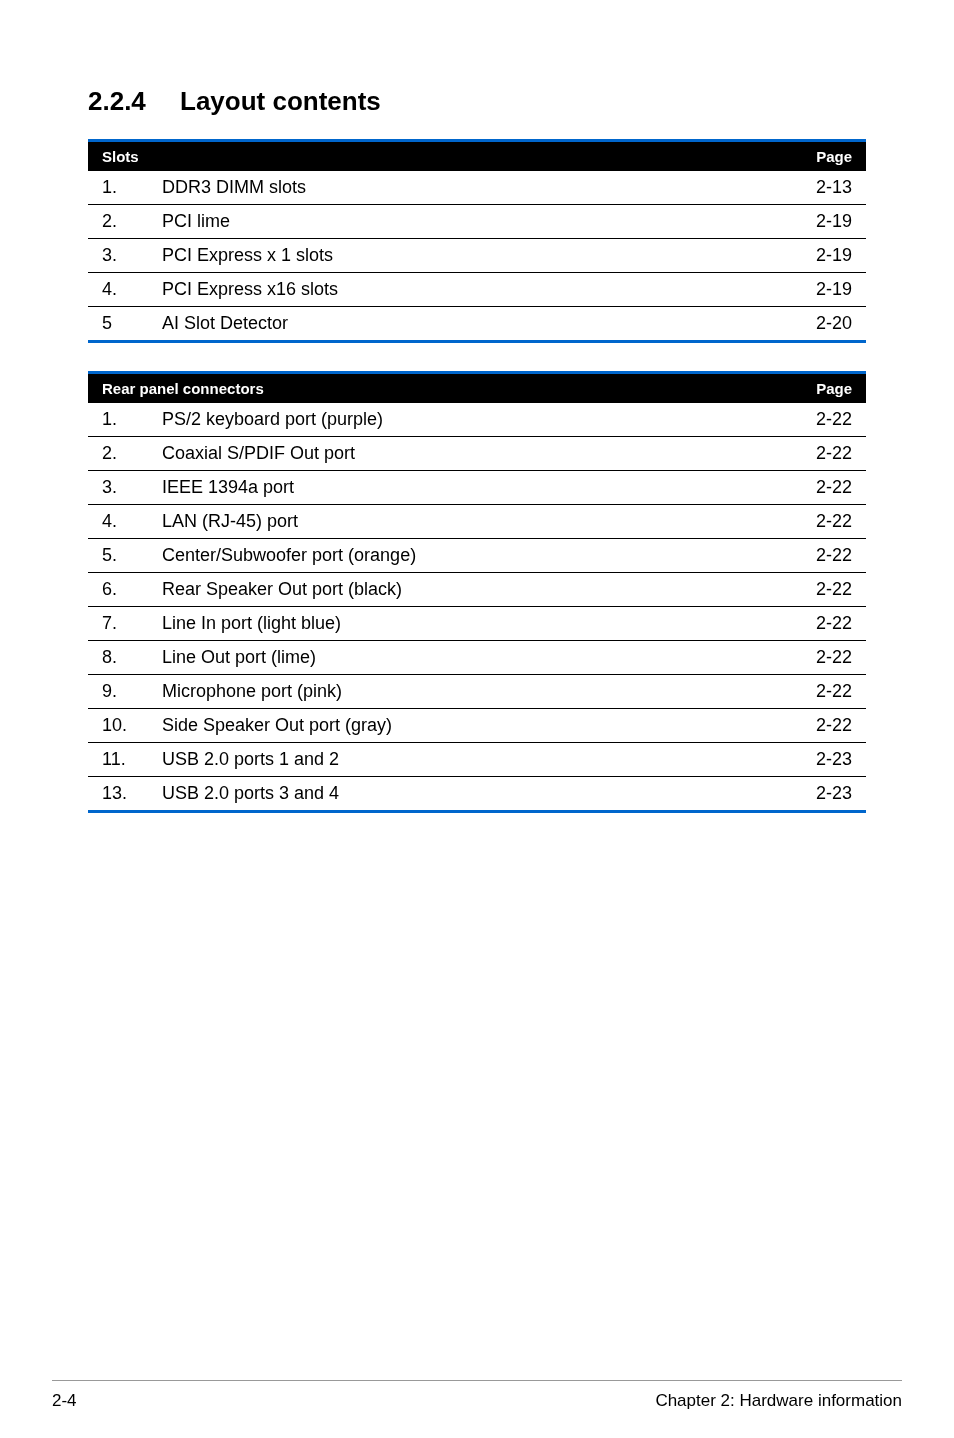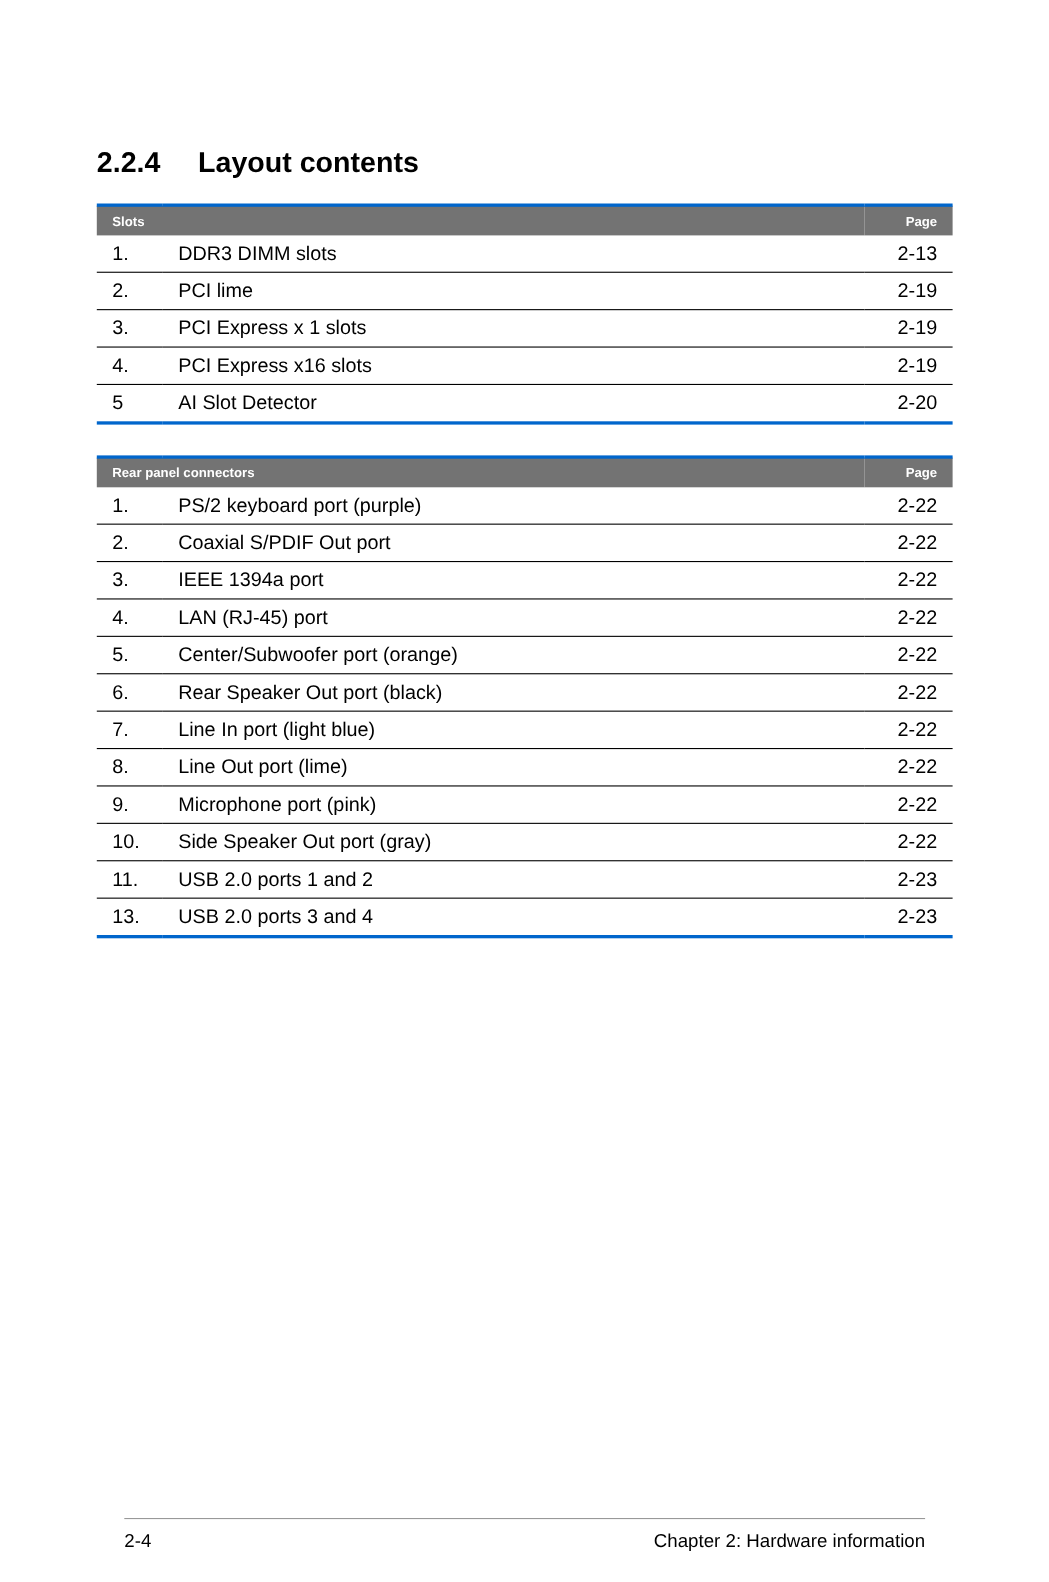--- a/index.html
+++ b/index.html
@@ -1,28 +1,28 @@
 <!DOCTYPE html>
 <html><head>
 <meta charset="utf-8">
 <style>
   * { margin:0; padding:0; box-sizing:border-box; }
   html,body { width:954px; height:1438px; background:#fff; font-family:Helvetica,Arial,sans-serif; color:#000; }
   .page { padding:86px 88px 0 88px; }
   h2.section-title { font-size:26px; font-weight:bold; margin-bottom:22px; }
-  h2.section-title .num { display:inline-block; width:92px;margin-top:46px; }
+  h2.section-title .num { display:inline-block; width:92px; }
   table { width:100%; border-collapse:collapse; margin-bottom:28px; }
   table.bordered { border-top:3px solid #0066cc; border-bottom:3px solid #0066cc; }
-  thead th { background:#737373; color:#fff; font-weight:bold; font-size:12px; text-align:left; padding:6px 10px 6px 14px; }
+  thead th { background:#000000; color:#fff; font-weight:bold; font-size:15px; text-align:left; padding:6px 10px 6px 14px; }
   thead th.page-col { text-align:right; padding-right:14px; }
   tbody td { font-size:18px; padding:6px 10px 6px 14px; border-bottom:1px solid #000; }
   tbody tr:last-child td { border-bottom:none; }
   td.idx { width:60px; }
   td.pg { text-align:right; width:80px; padding-right:14px; }
-  .footer { position:absolute; top:1380px; left:0; width:954px; padding:0 113px; }
+  .footer { position:absolute; top:1380px; left:0; width:954px; padding:0 52px; }
   .footer-line { border-top:1px solid #999; padding-top:10px; display:flex; justify-content:space-between; font-size:17px; color:#000; }
 </style>
 </head>
 <body>
 
 <div class="page">
   <h2 class="section-title">
     <span class="num">2.2.4</span><span>Layout contents</span>
   </h2>
 

